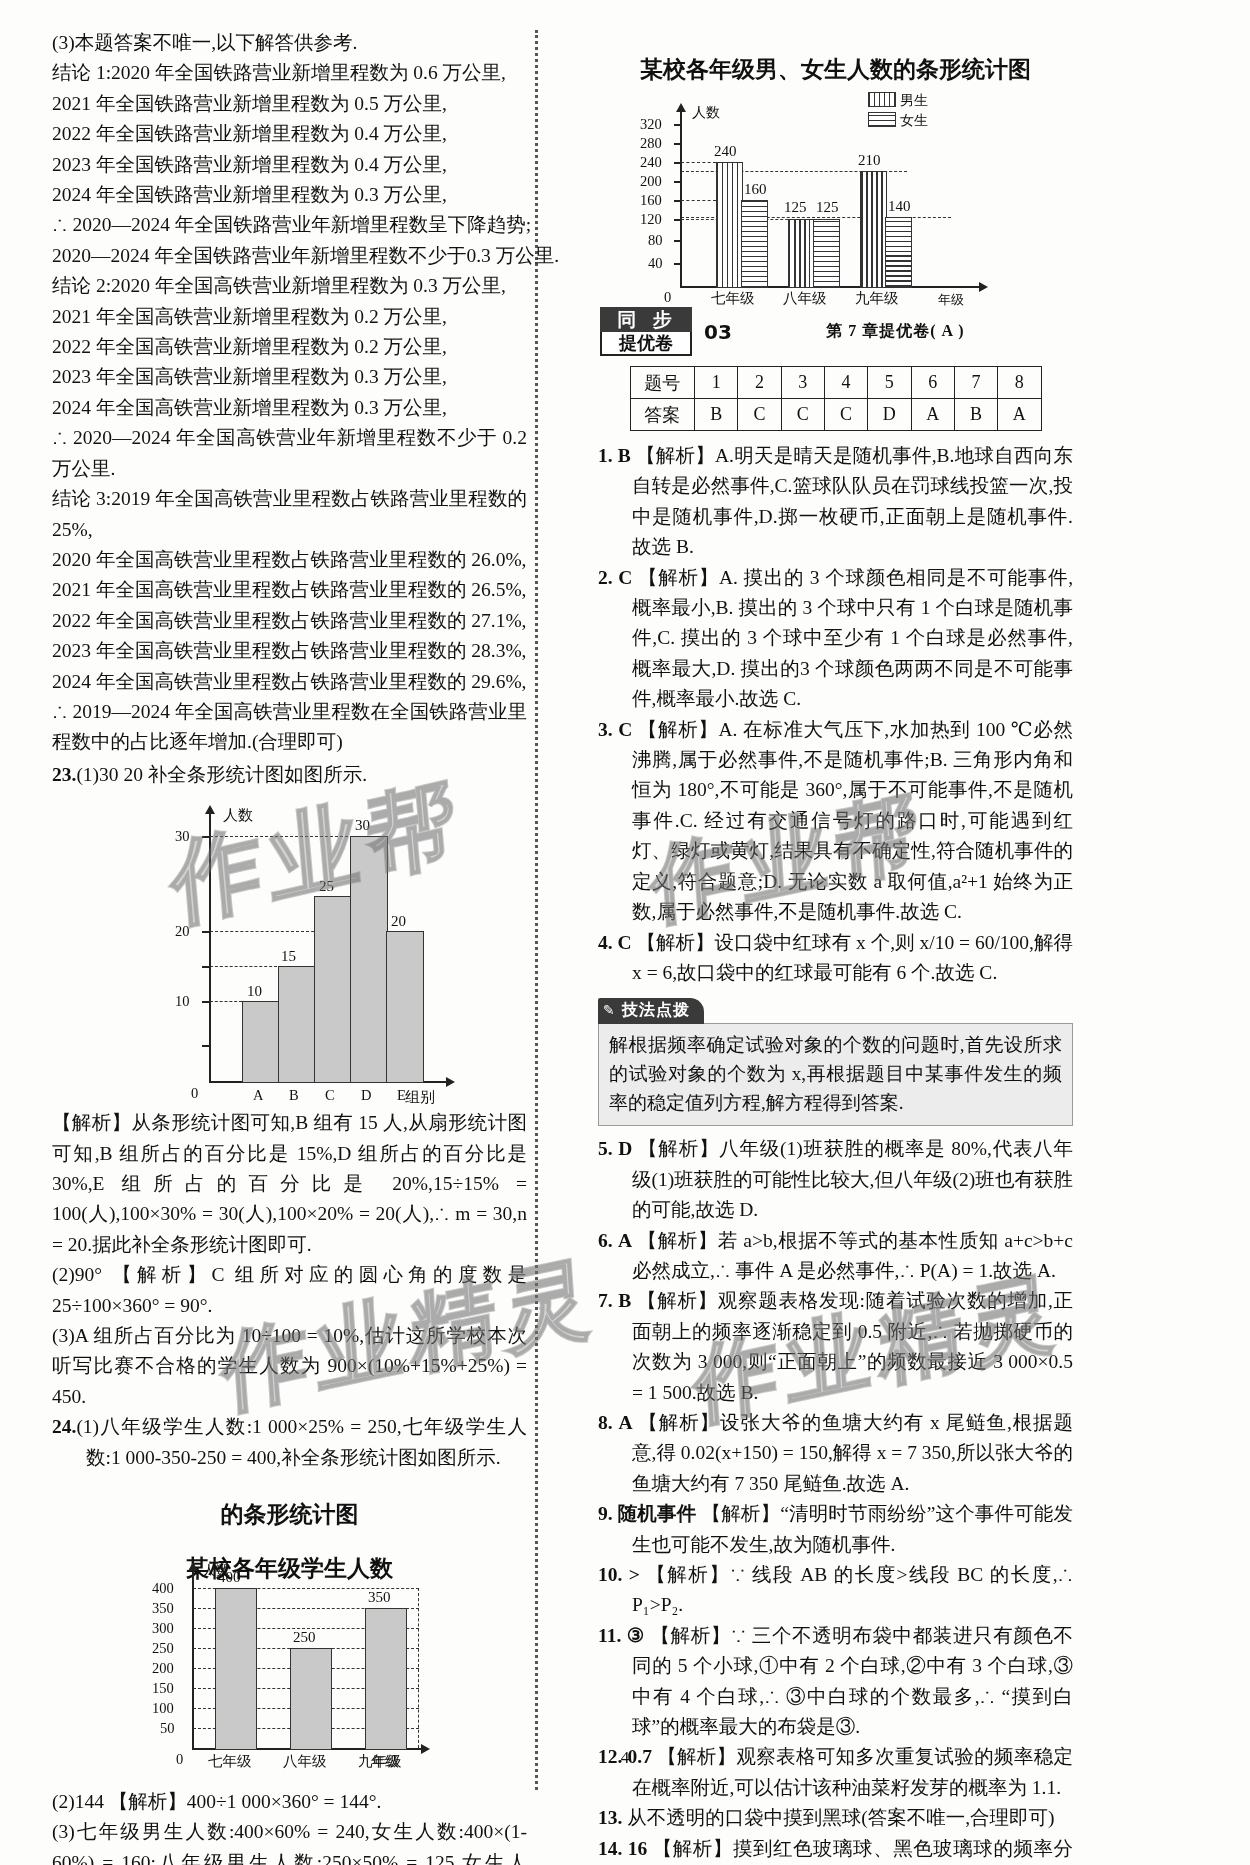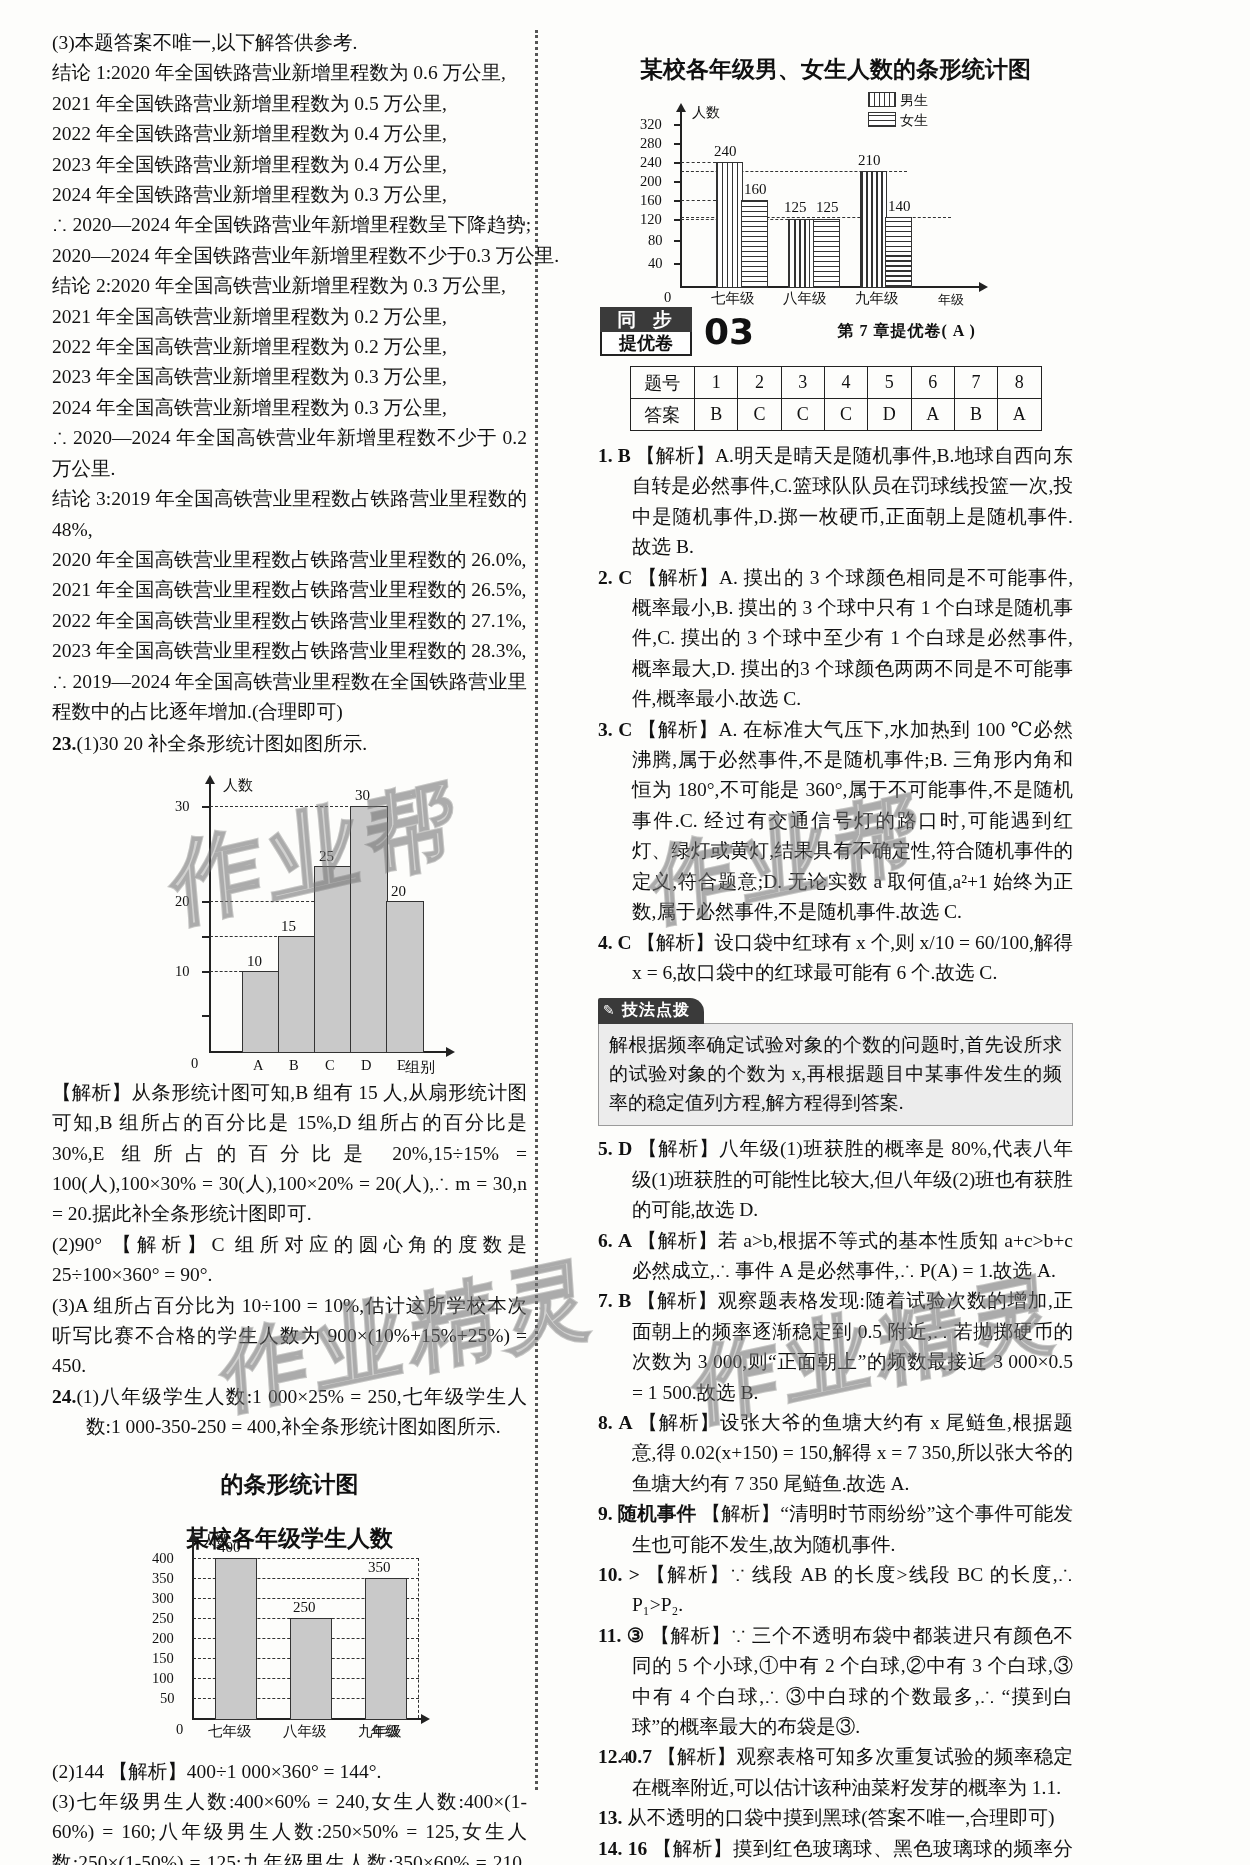--- a/index.html
+++ b/index.html
@@ -73,21 +73,21 @@
   .logo .top{
     background:#3a3a3a;color:#fff;font-weight:bold;font-size:19px;
     text-align:center;letter-spacing:5px;padding:1px 0 2px 2px;line-height:22px;
   }
   .logo .bot{
     background:#fff;color:#111;font-weight:bold;font-size:18px;
     text-align:center;border:2px solid #222;border-top:none;line-height:22px;
   }
   .examno{
     font-family:"DejaVu Sans","Liberation Sans",sans-serif;
-    font-weight:bold;font-size:36px;margin-left:12px;letter-spacing:0;
+    font-weight:bold;font-size:20px;margin-left:12px;letter-spacing:0;
   }
   .examtitle{
     flex:1;text-align:center;font-weight:bold;font-size:16px;
     letter-spacing:1px;padding-right:14px;
   }
 
   
   table.ans{
     border-collapse:collapse;margin:4px auto 10px auto;width:412px;
   }
@@ -148,25 +148,26 @@
     <div class="ln">2023 年全国铁路营业新增里程数为 0.4 万公里,</div>
     <div class="ln">2024 年全国铁路营业新增里程数为 0.3 万公里,</div>
     <div class="ln">∴ 2020—2024 年全国铁路营业年新增里程数呈下降趋势;</div>
     <div class="ln">2020—2024 年全国铁路营业年新增里程数不少于0.3 万公里.</div>
     <div class="ln">结论 2:2020 年全国高铁营业新增里程数为 0.3 万公里,</div>
     <div class="ln">2021 年全国高铁营业新增里程数为 0.2 万公里,</div>
     <div class="ln">2022 年全国高铁营业新增里程数为 0.2 万公里,</div>
     <div class="ln">2023 年全国高铁营业新增里程数为 0.3 万公里,</div>
     <div class="ln">2024 年全国高铁营业新增里程数为 0.3 万公里,</div>
     <div class="ln wrap">∴ 2020—2024 年全国高铁营业年新增里程数不少于 0.2 万公里.</div>
-    <div class="ln wrap">结论 3:2019 年全国高铁营业里程数占铁路营业里程数的 48%,</div>
+    <div class="ln wrap">结论 3:2019 年全国高铁营业里程数占铁路营业里程数的 25%,</div>
     <div class="ln">2020 年全国高铁营业里程数占铁路营业里程数的 26.0%,</div>
     <div class="ln">2021 年全国高铁营业里程数占铁路营业里程数的 26.5%,</div>
     <div class="ln">2022 年全国高铁营业里程数占铁路营业里程数的 27.1%,</div>
     <div class="ln">2023 年全国高铁营业里程数占铁路营业里程数的 28.3%,</div>
+    <div class="ln">2024 年全国高铁营业里程数占铁路营业里程数的 29.6%,</div>
     <div class="ln wrap">∴ 2019—2024 年全国高铁营业里程数在全国铁路营业里程数中的占比逐年增加.(合理即可)</div>
 
     <div class="ln hang2" style="margin-top:2px;">
       <span class="num">23.</span><span>(1)30  20  补全条形统计图如图所示.</span>
     </div>
 
     <div class="chartbox" style="height:300px;">
       <div class="plot" style="position:absolute;left:95px;top:6px;width:330px;height:292px;">
 
         <div class="axis-y" style="left:62px;top:14px;height:268px;"></div>

